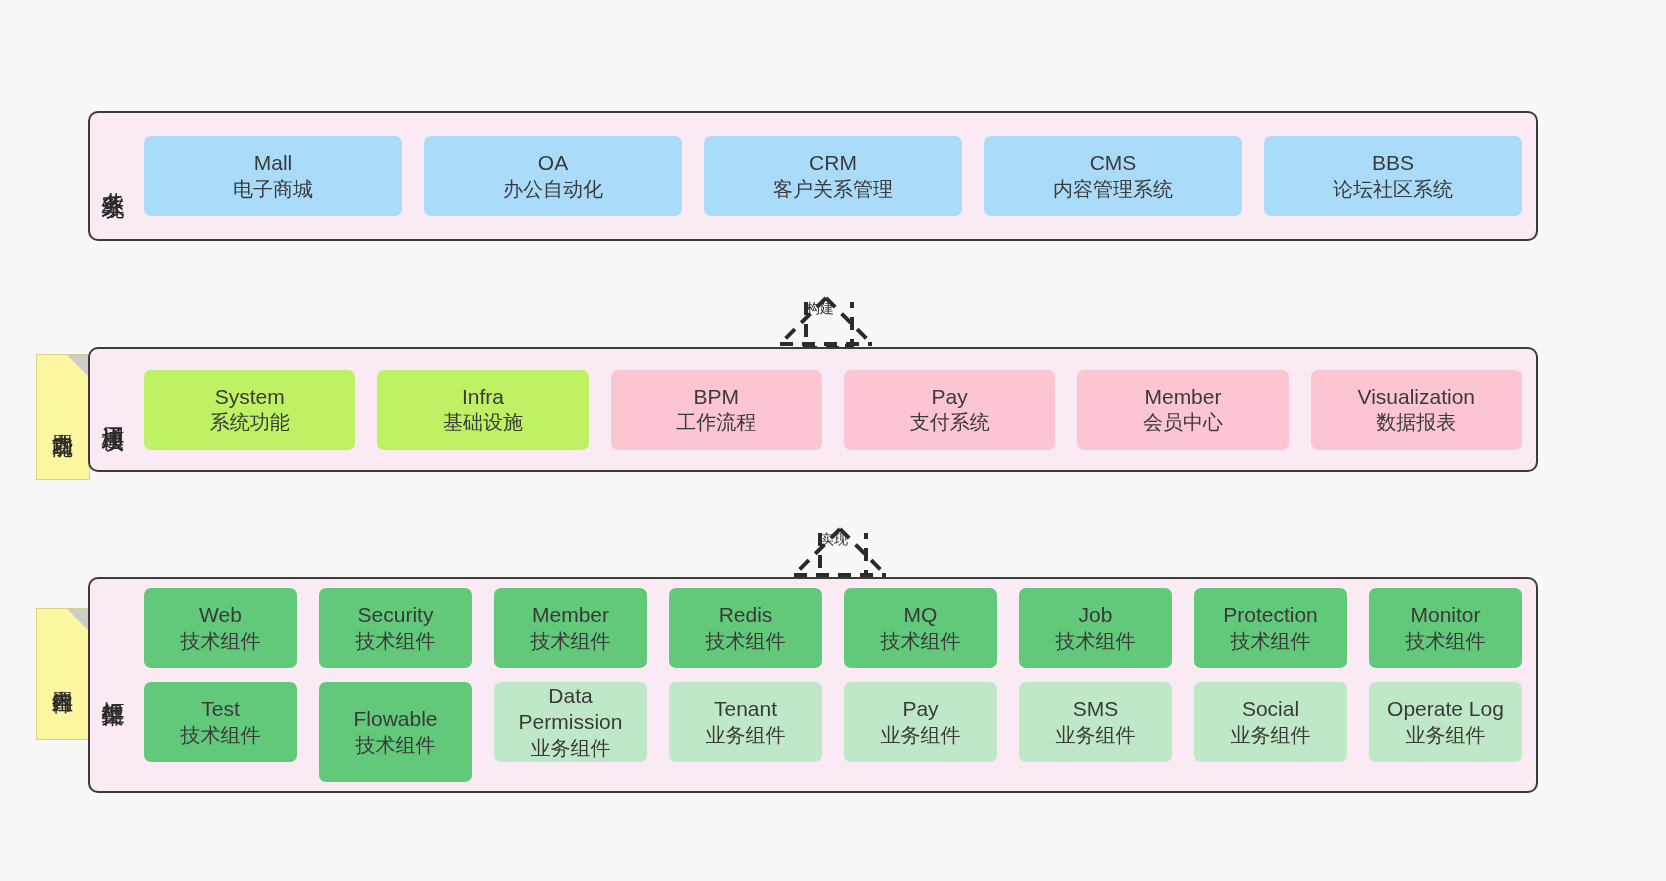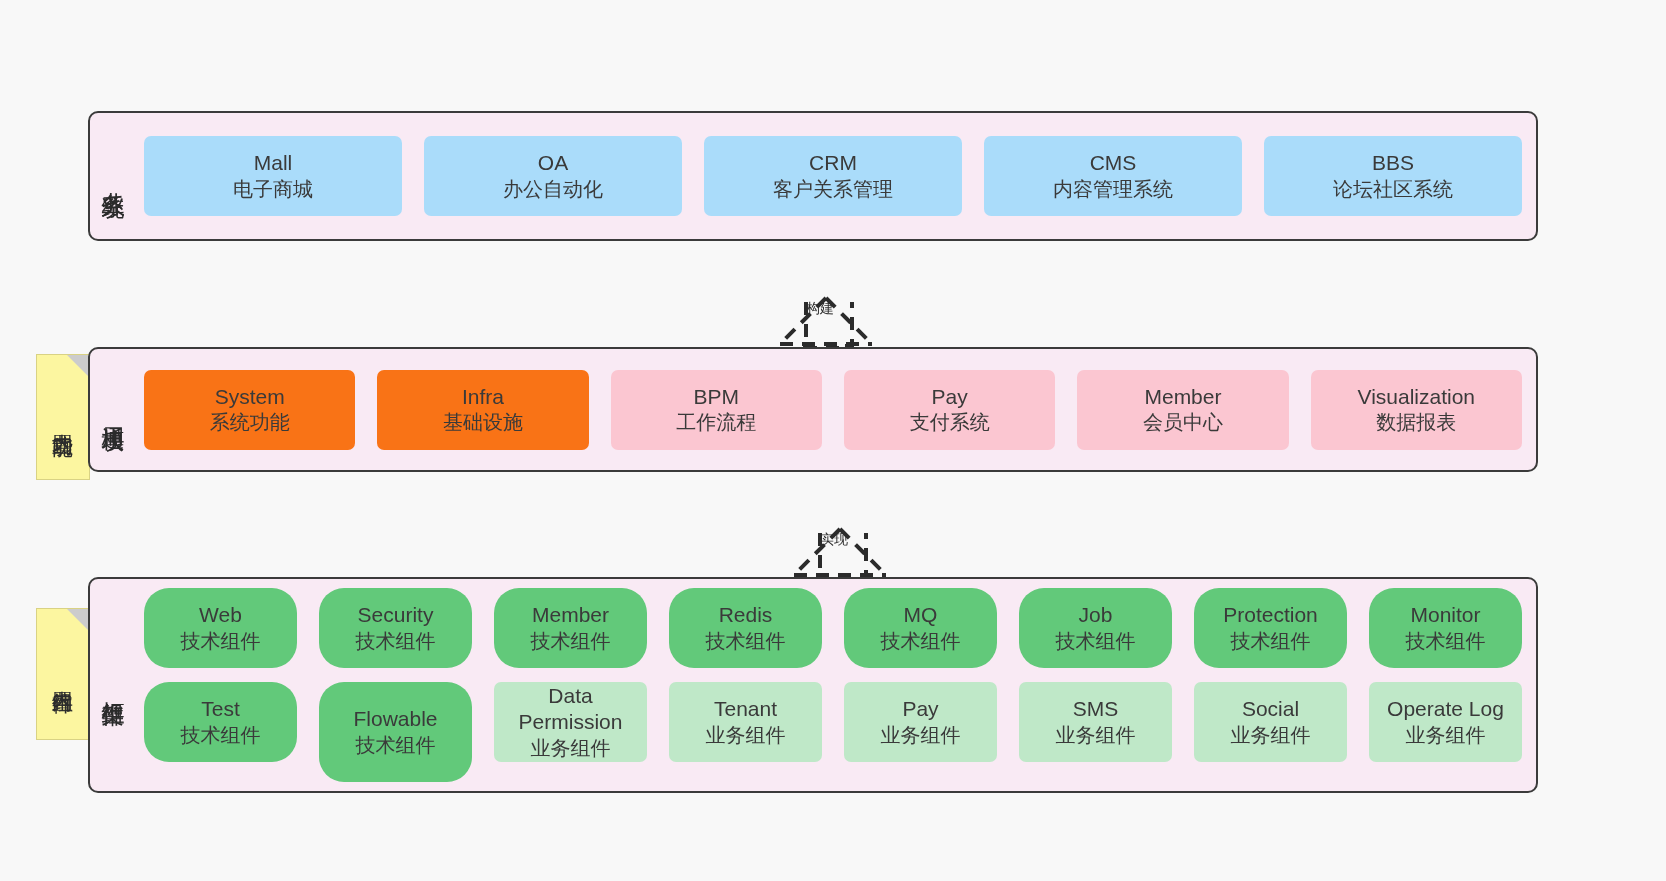--- a/index.html
+++ b/index.html
@@ -85,23 +85,23 @@
   }
   .node .t-cn {
     font-size: 20px;
     color: #3a3a3a;
   }
   .node.wrap-en .t-en {
     max-width: 120px;
   }
 
   .blue   { background: #aadcfa; }
-  .red    { background: #f97316; }
+  .red    { background: #bef264; }
   .pink   { background: #fbc6d1; }
-  .green  { background: #62c97a; border-radius: 25px; }
+  .green  { background: #62c97a; }
   .lgreen { background: #bfe8c8; }
 
   
   .note {
     position: absolute;
     width: 54px;
     background: #fcf6a0;
     border: 1px solid #d9d284;
     box-sizing: border-box;
     display: flex;

